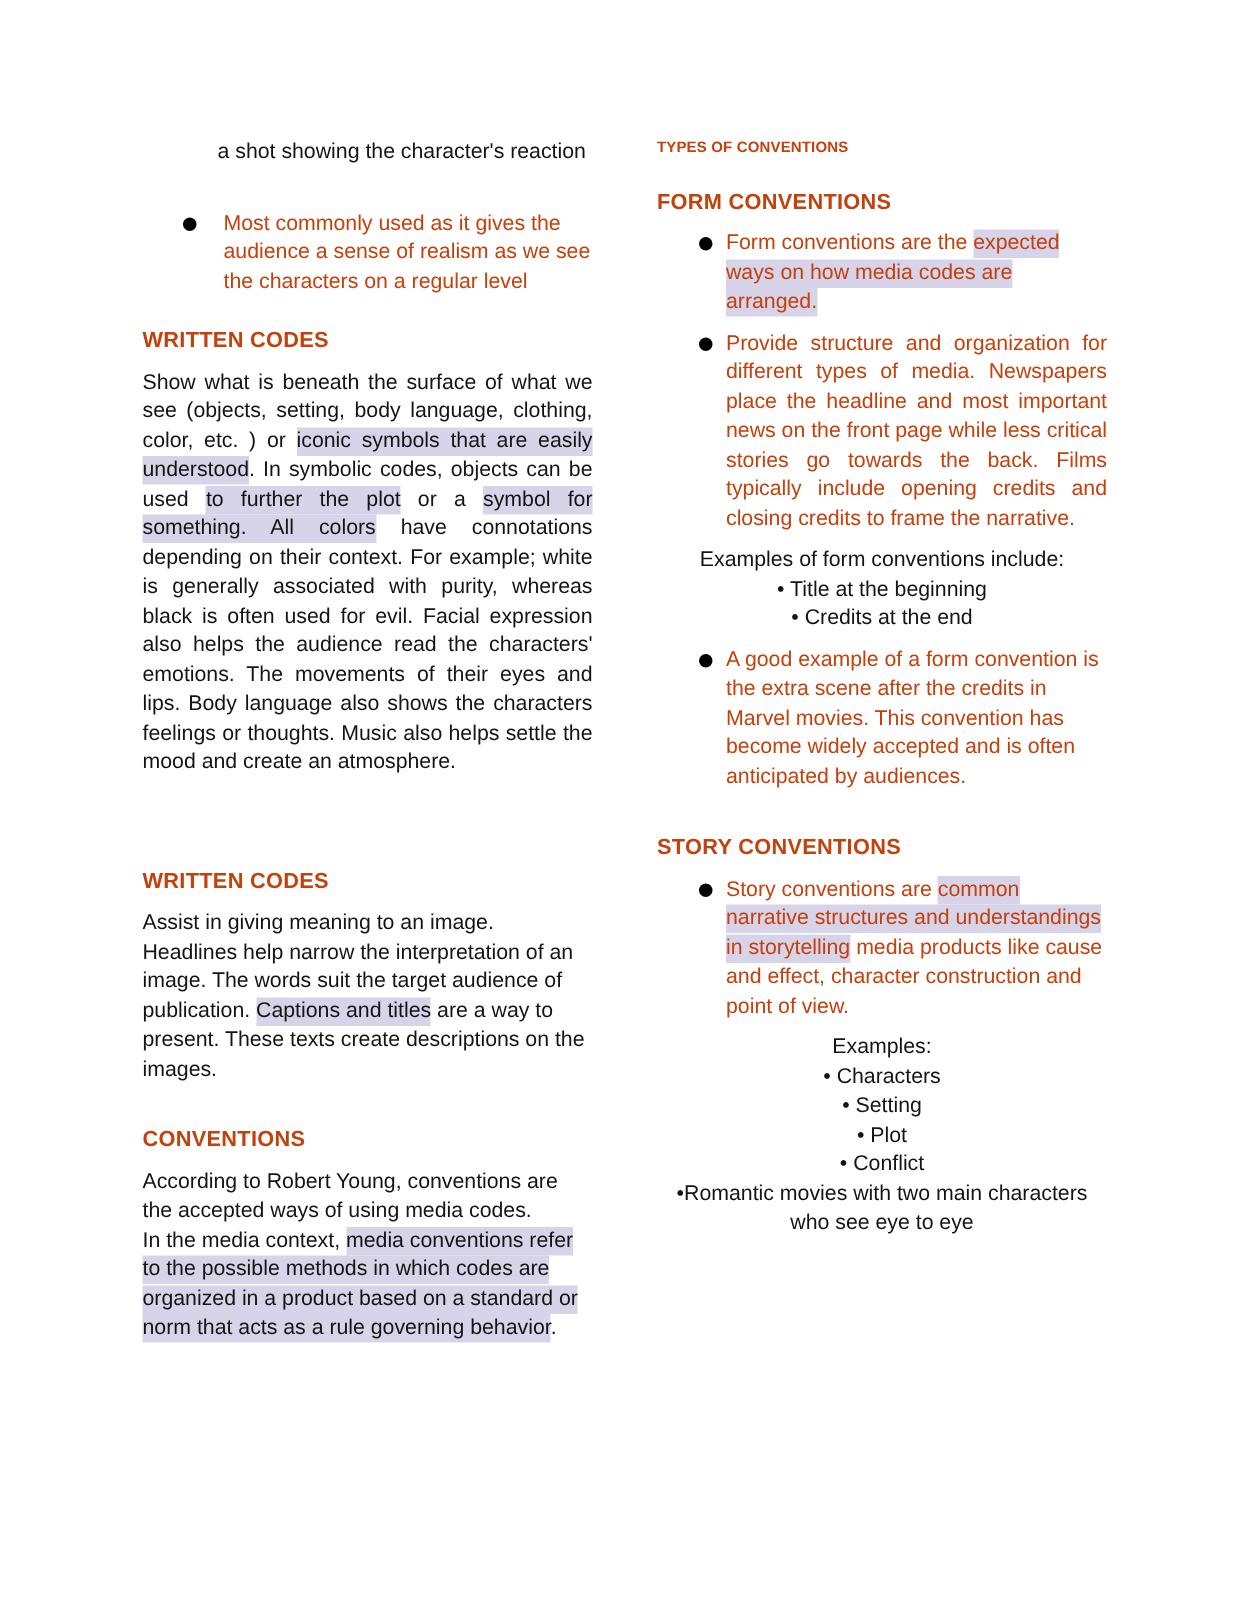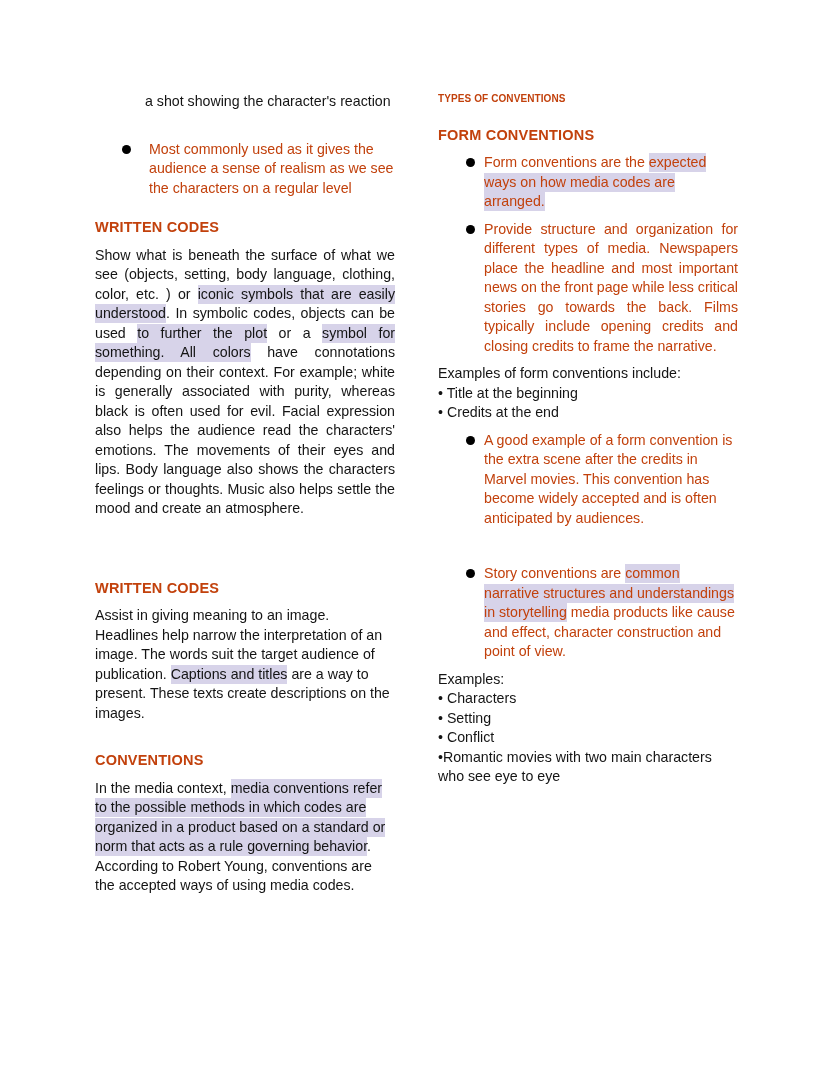--- a/index.html
+++ b/index.html
@@ -68,20 +68,21 @@
   }
   .left-bullet  { padding-left: 27px; margin-left: 27px; }
   .right-bullet { padding-left: 18px; margin-left: 28px; }
 
   .cont-indent { margin-left: 50px; }
 
   .li {
     font-size: 14.2px;
     line-height: 19.5px;
     color: #141414;
+    text-align: center;
   }
 
   
   mark {
     background: #d7d3e9;
     color: inherit;
     padding: 1px 0 2px 0;
     box-decoration-break: clone;
     -webkit-box-decoration-break: clone;
   }
@@ -124,23 +125,23 @@
     <div class="sp-8"></div>
 
     <div class="para plain"><span>Assist in giving meaning to an image. Headlines help narrow the interpretation of an image. The words suit the target audience of publication. </span><mark>Captions and titles</mark><span> are a way to present. These texts create descriptions on the images.</span></div>
 
     <div class="sp-28"></div>
 
     <div class="h-purple">CONVENTIONS</div>
 
     <div class="sp-8"></div>
 
+    <div class="para plain">According to Robert Young, conventions are the accepted ways of using media codes.</div>
+
     <div class="para plain"><span>In the media context, </span><mark>media conventions refer to the possible methods in which codes are organized in a product based on a standard or norm that acts as a rule governing behavior</mark><span>.</span></div>
-
-    <div class="para plain">According to Robert Young, conventions are the accepted ways of using media codes.</div>
 
   </div>
 
   <div class="col col-right">
 
     <div class="h-black">TYPES OF CONVENTIONS</div>
 
     <div class="sp-20"></div>
 
     <div class="h-purple">FORM CONVENTIONS</div>
@@ -167,31 +168,33 @@
 
     <div class="sp-8"></div>
 
     <div class="bullet right-bullet">
       <span class="dot"></span>
       <span> A good example of a form convention is the extra scene after the credits in Marvel movies. This convention has become widely accepted and is often anticipated by audiences.</span>
     </div>
 
     <div class="sp-28"></div>
 
+    <div class="h-purple">STORY CONVENTIONS</div>
 
     <div class="sp-8"></div>
 
     <div class="bullet right-bullet">
       <span class="dot"></span><span>Story conventions are </span><mark>common narrative structures and understandings in storytelling</mark><span> media products like cause and effect, character construction and point of view.</span>
     </div>
 
     <div class="sp-8"></div>
 
     <div class="li">Examples:</div>
 
     <div class="li">• Characters</div>
     <div class="li">• Setting</div>
+    <div class="li">• Plot</div>
     <div class="li">• Conflict</div>
     <div class="li">•Romantic movies with two main characters who see eye to eye</div>
 
   </div>
 
 </div>
 
 </body></html>

